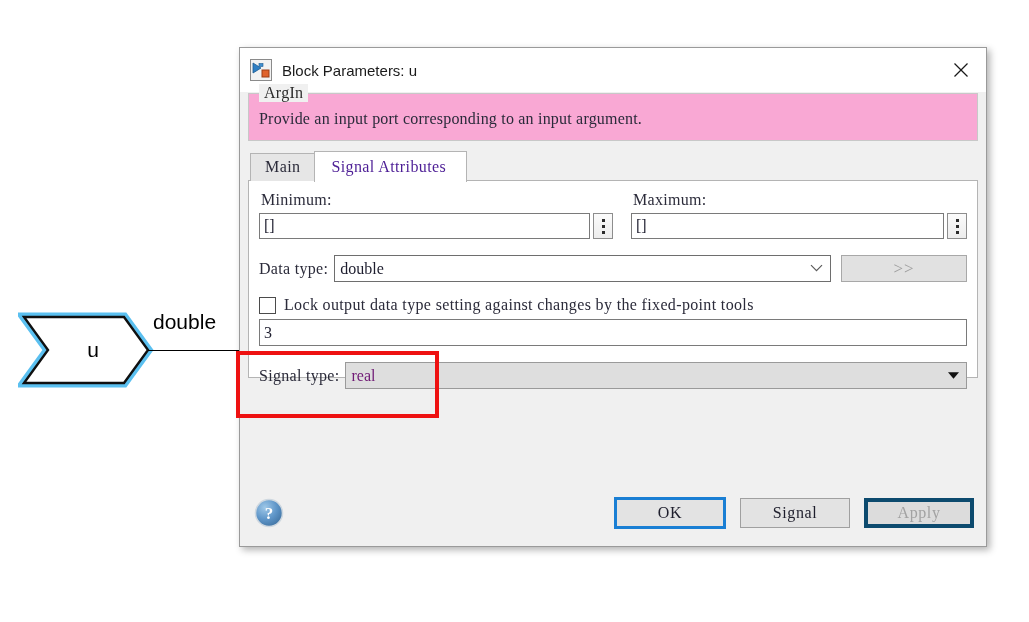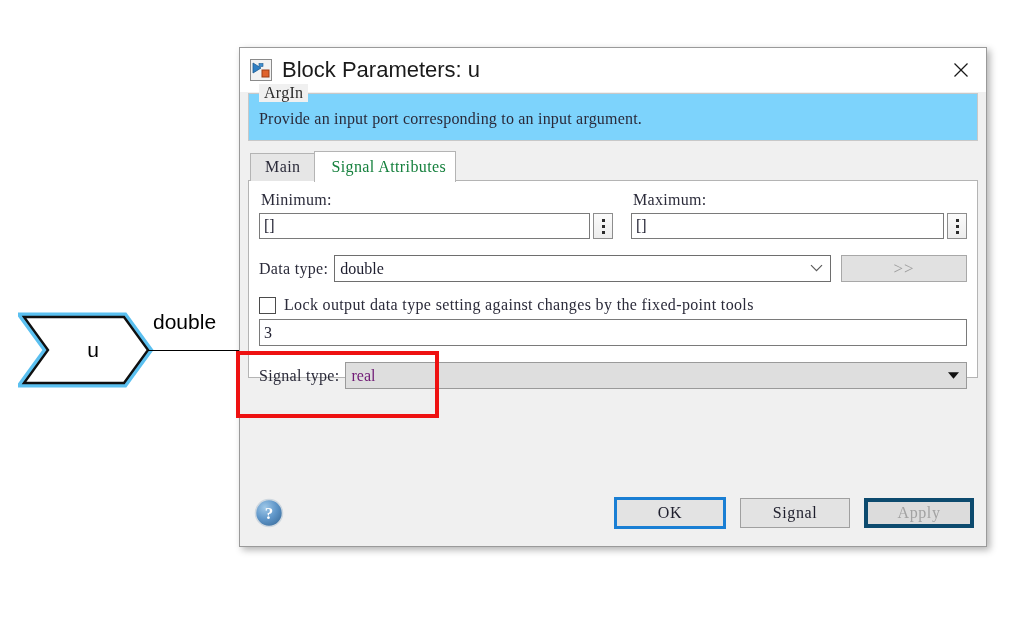--- a/index.html
+++ b/index.html
@@ -94,21 +94,21 @@
     box-sizing: border-box;
     position: relative;
   }
   .title-icon {
     width: 22px; height: 22px;
     flex: 0 0 22px;
     margin-right: 10px;
   }
   .title-text {
     font-family: "Liberation Sans", "DejaVu Sans", sans-serif;
-    font-size: 22px;
+    font-size: 15px;
     color: #1a1a1a;
     white-space: nowrap;
   }
   .close-btn {
     position: absolute;
     right: 0; top: 0;
     width: 50px; height: 44px;
     display: flex;
     align-items: center;
     justify-content: center;
@@ -119,21 +119,21 @@
     padding: 0 8px;
   }
 
   
   .groupbox {
     position: relative;
     margin: 1px 0 6px 0;
     border: 1px solid #c8c8c8;
     border-radius: 0;
     padding: 14px 8px 8px 8px;
-    background: #7dd3fc;
+    background: #f9a8d4;
   }
   .groupbox-title {
     position: absolute;
     top: -10px;
     left: 10px;
     background: #f0f0f0;
     padding: 0 5px;
     font-size: 16px;
     color: #2c2c2c;
     letter-spacing: 0.3px;
@@ -162,22 +162,22 @@
     font-size: 16px;
     color: #2b2b3a;
     background: #e6e6e6;
     margin-right: -1px;
     letter-spacing: 0.4px;
     cursor: pointer;
     line-height: 20px;
   }
   .tab.active {
     background: #ffffff;
-    color: #15803d;
-    padding: 5px 9px 5px 16px;
+    color: #4c1d95;
+    padding: 5px 20px 5px 16px;
     position: relative;
     top: 1px;
     z-index: 3;
   }
   .tabpanel {
     background: #ffffff;
     border: 1px solid #b4b4b4;
     border-top: 1px solid #b4b4b4;
     margin-top: -1px;
     padding: 8px 10px 10px 10px;

